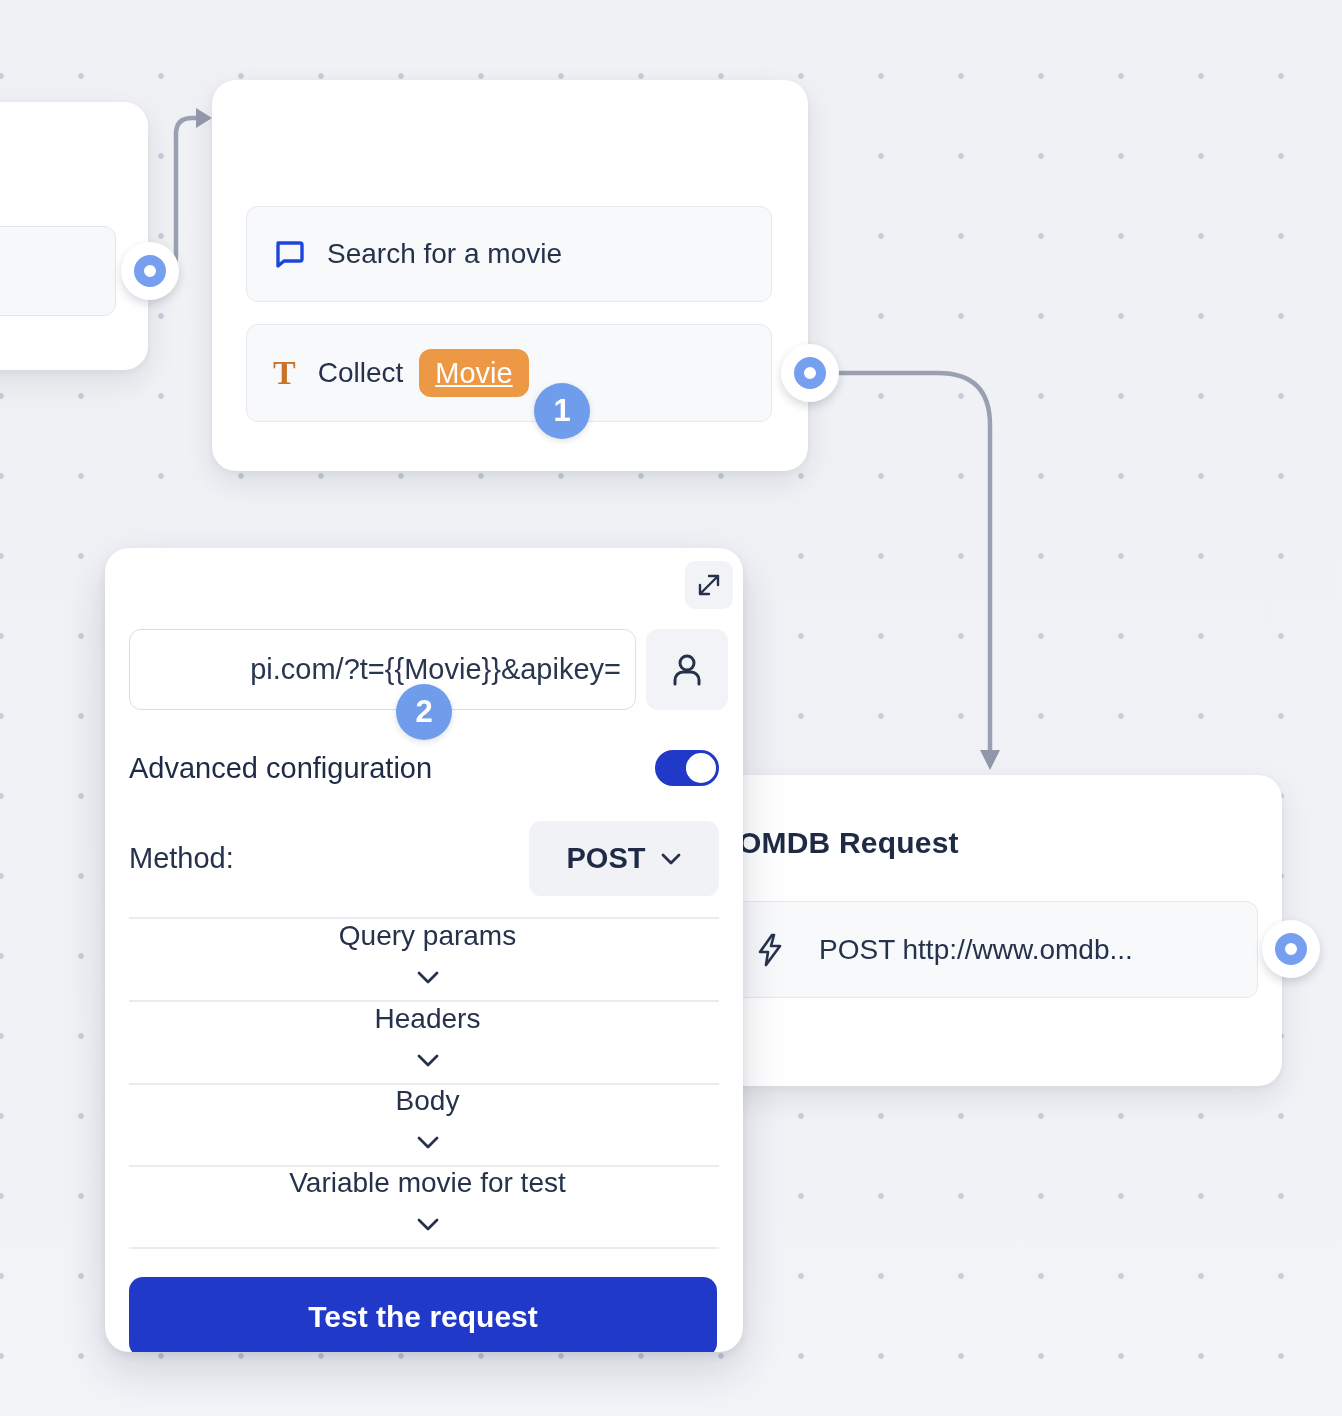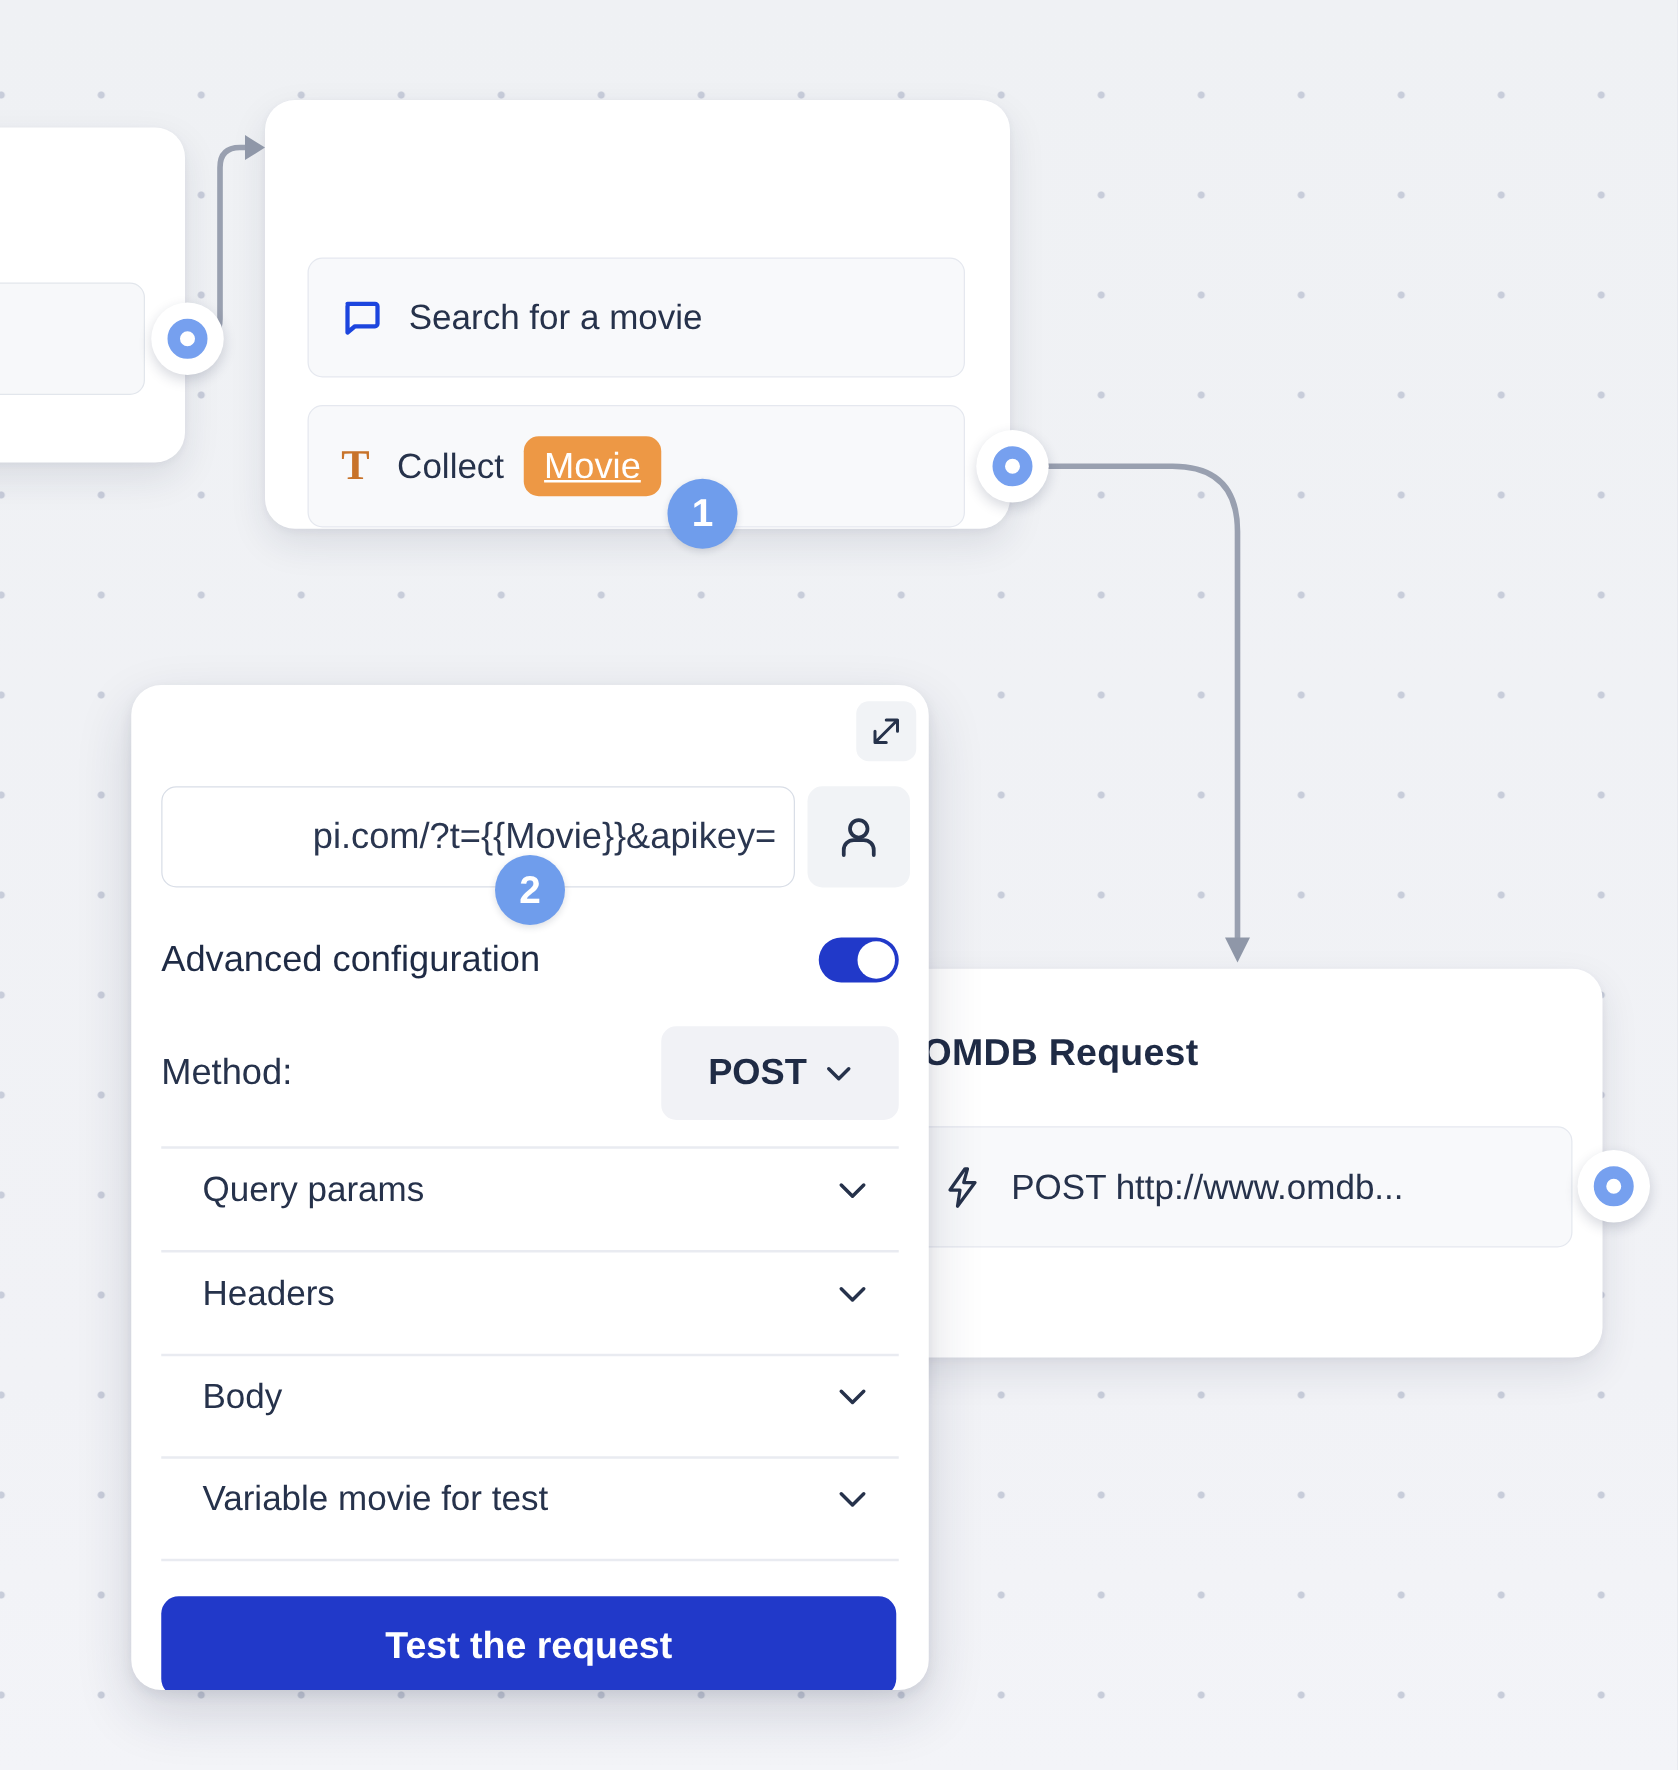--- a/index.html
+++ b/index.html
@@ -34,21 +34,21 @@
     position:absolute;width:56px;height:56px;border-radius:50%;background:#6F9DEC;
     color:#FFFFFF;font-size:31px;font-weight:700;display:flex;align-items:center;justify-content:center;
     z-index:40;box-shadow:0 2px 6px rgba(30,40,70,.15);
   }
   .icon-btn{
     position:absolute;background:#F1F3F6;border-radius:12px;border:none;
     display:flex;align-items:center;justify-content:center;cursor:pointer;
   }
   .divider{position:absolute;left:24px;width:590px;height:1.5px;background:#E9EBF1;}
   .acc-row{position:absolute;left:24px;width:590px;height:80px;display:flex;align-items:center;
-    justify-content:space-between;padding:0 26px 16px 33px;font-size:28px;color:#26324B;cursor:pointer;}
+    justify-content:space-between;padding:0 26px 16px 33px;font-size:28px;color:#26324B;cursor:pointer;flex-direction:column;}
   svg{display:block;}
 </style>
 </head>
 <body>
 
 <div id="canvas">
   <div id="dots"></div>
 
   <svg style="position:absolute;left:0;top:0;z-index:5" width="1342" height="1416" viewBox="0 0 1342 1416">
     <path d="M152 271 L160 271 Q176 271 176 255 L176 134 Q176 118 192 118 L197 118" fill="none" stroke="#99A0B0" stroke-width="4.5" stroke-linecap="round"></path>
@@ -58,21 +58,21 @@
   </svg>
 
   <div class="card" style="left:-162px;top:102px;width:310px;height:268px;">
     <div style="position:absolute;left:2px;top:124px;width:276px;height:90px;background:#F7F8FA;
                 border:1.5px solid #E2E6EC;border-radius:12px;"></div>
   </div>
   <div class="port" style="left:121px;top:242px;">
       <div class="ring"></div>
     </div>
 
-  <div class="card" style="left:212px;top:80px;width:596px;height:343px;">
+  <div class="card" style="left:212px;top:80px;width:596px;height:391px;">
     <div class="node-title" style="position:absolute;left:45px;top:131px;">Movie search</div>
 
     <div class="node-item" style="left:34px;top:126px;width:526px;height:96px;">
       <svg width="32" height="32" viewBox="0 0 32 32">
         <path d="M5 5 h22 a2 2 0 0 1 2 2 v14 a2 2 0 0 1 -2 2 h-16 l-6 5 v-21 a2 2 0 0 1 2 -2 z" fill="none" stroke="#1C45DE" stroke-width="3.4" stroke-linejoin="round"></path>
       </svg>
       <span>Search for a movie</span>
     </div>
 
     <div class="node-item" style="left:34px;top:244px;width:526px;height:98px;">
@@ -81,21 +81,21 @@
       <span class="chip" style="margin-left:-6px;">Movie</span>
     </div>
   </div>
   <div class="num-badge" style="left:534px;top:383px;">1</div>
   <div class="port" style="left:781px;top:344px;">
       <div class="ring"></div>
     </div>
 
   <div class="card" style="left:712px;top:775px;width:570px;height:311px;z-index:10;">
     <div class="node-title" style="position:absolute;left:26px;top:51px;">OMDB Request</div>
-    <div class="node-item" style="left:16px;top:126px;width:530px;height:97px;gap:24px;">
+    <div class="node-item" style="left:16px;top:126px;width:530px;height:97px;gap:34px;">
       <svg width="30" height="34" viewBox="0 0 30 34">
         <path d="M17 2 L5 19 H13 L11 32 L25 13 H16 L19 2 Z" fill="none" stroke="#26324B" stroke-width="2.6" stroke-linejoin="round"></path>
       </svg>
       <span>POST http://www.omdb...</span>
     </div>
     <div style="position:absolute;left:-9px;top:163px;width:20px;height:20px;background:#FDFDFE;
                 border-top:1.5px solid #DFE3EA;border-right:1.5px solid #DFE3EA;transform:rotate(45deg);"></div>
   </div>
   <div class="port" style="left:1262px;top:920px;">
       <div class="ring"></div>

